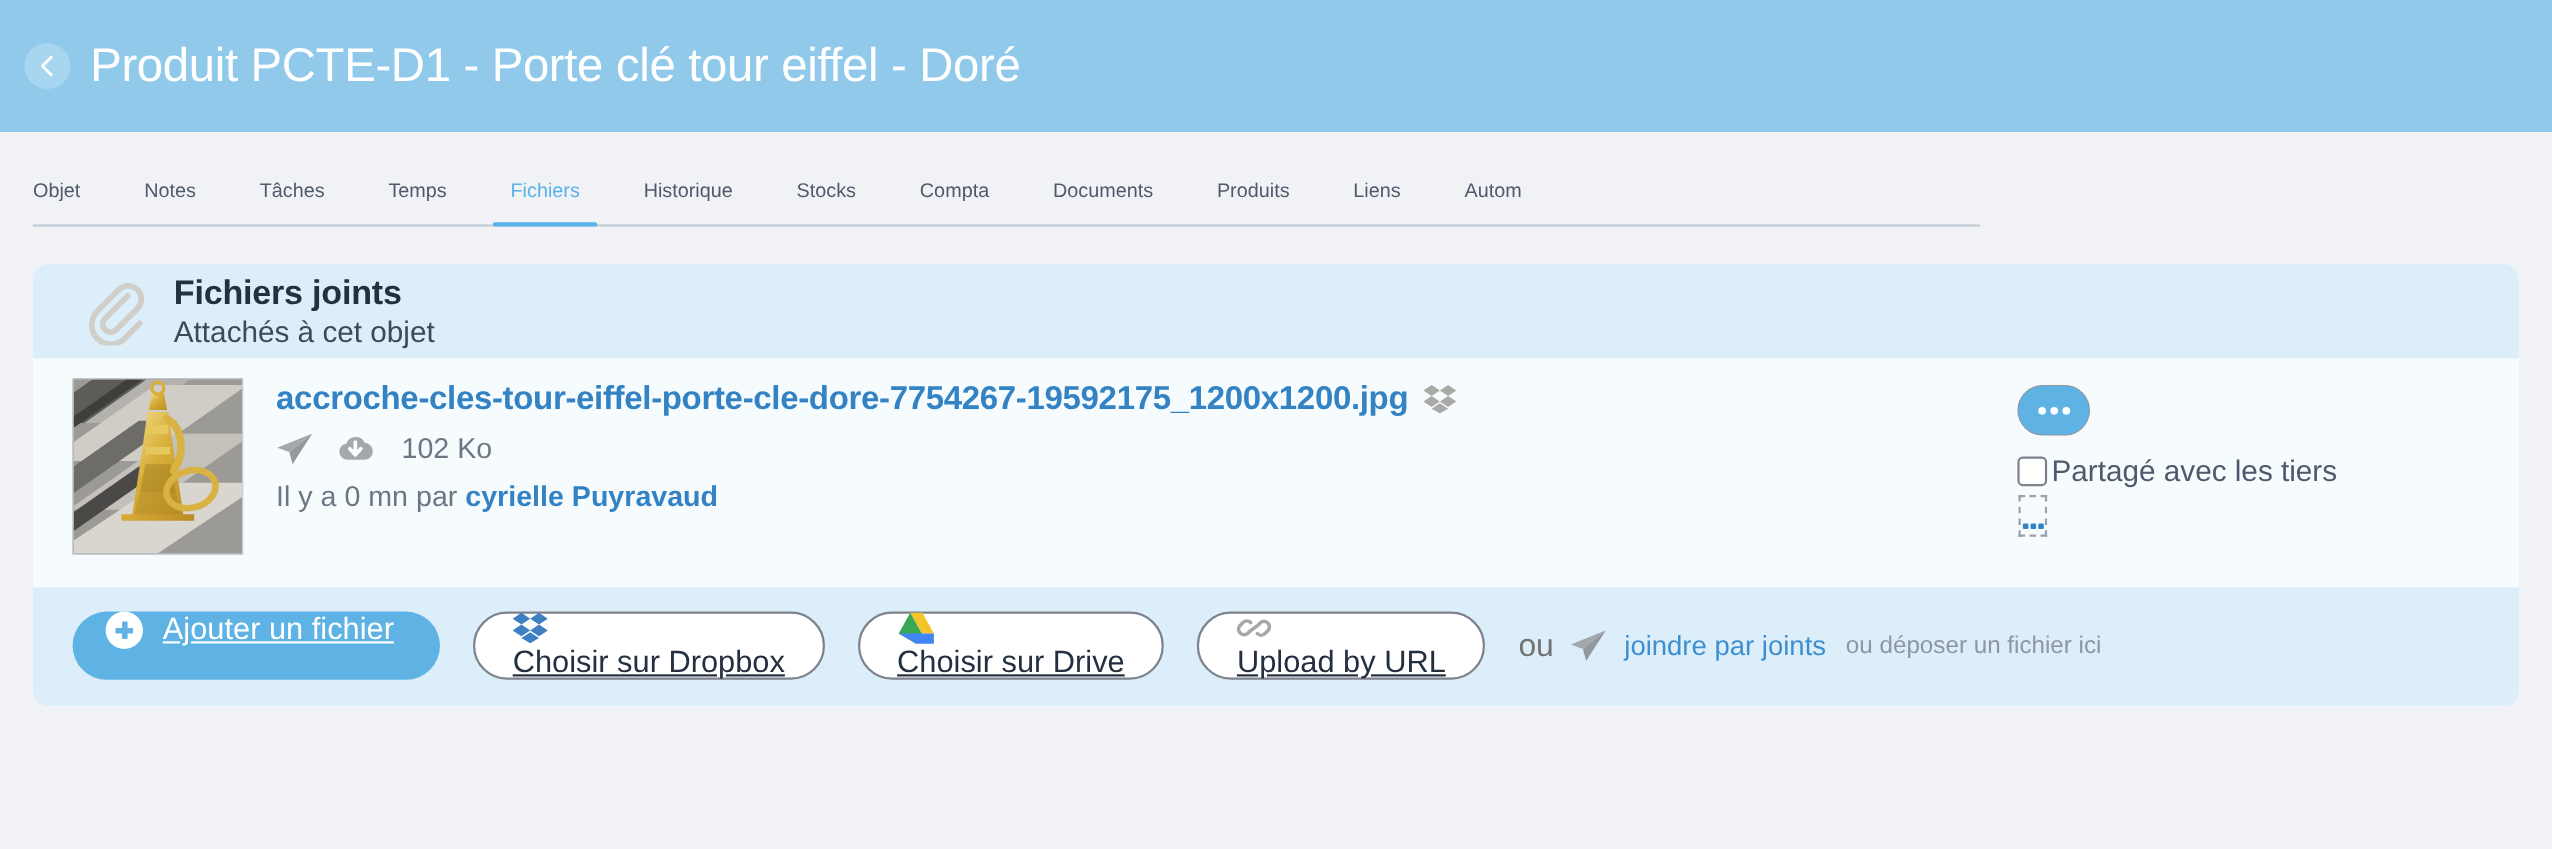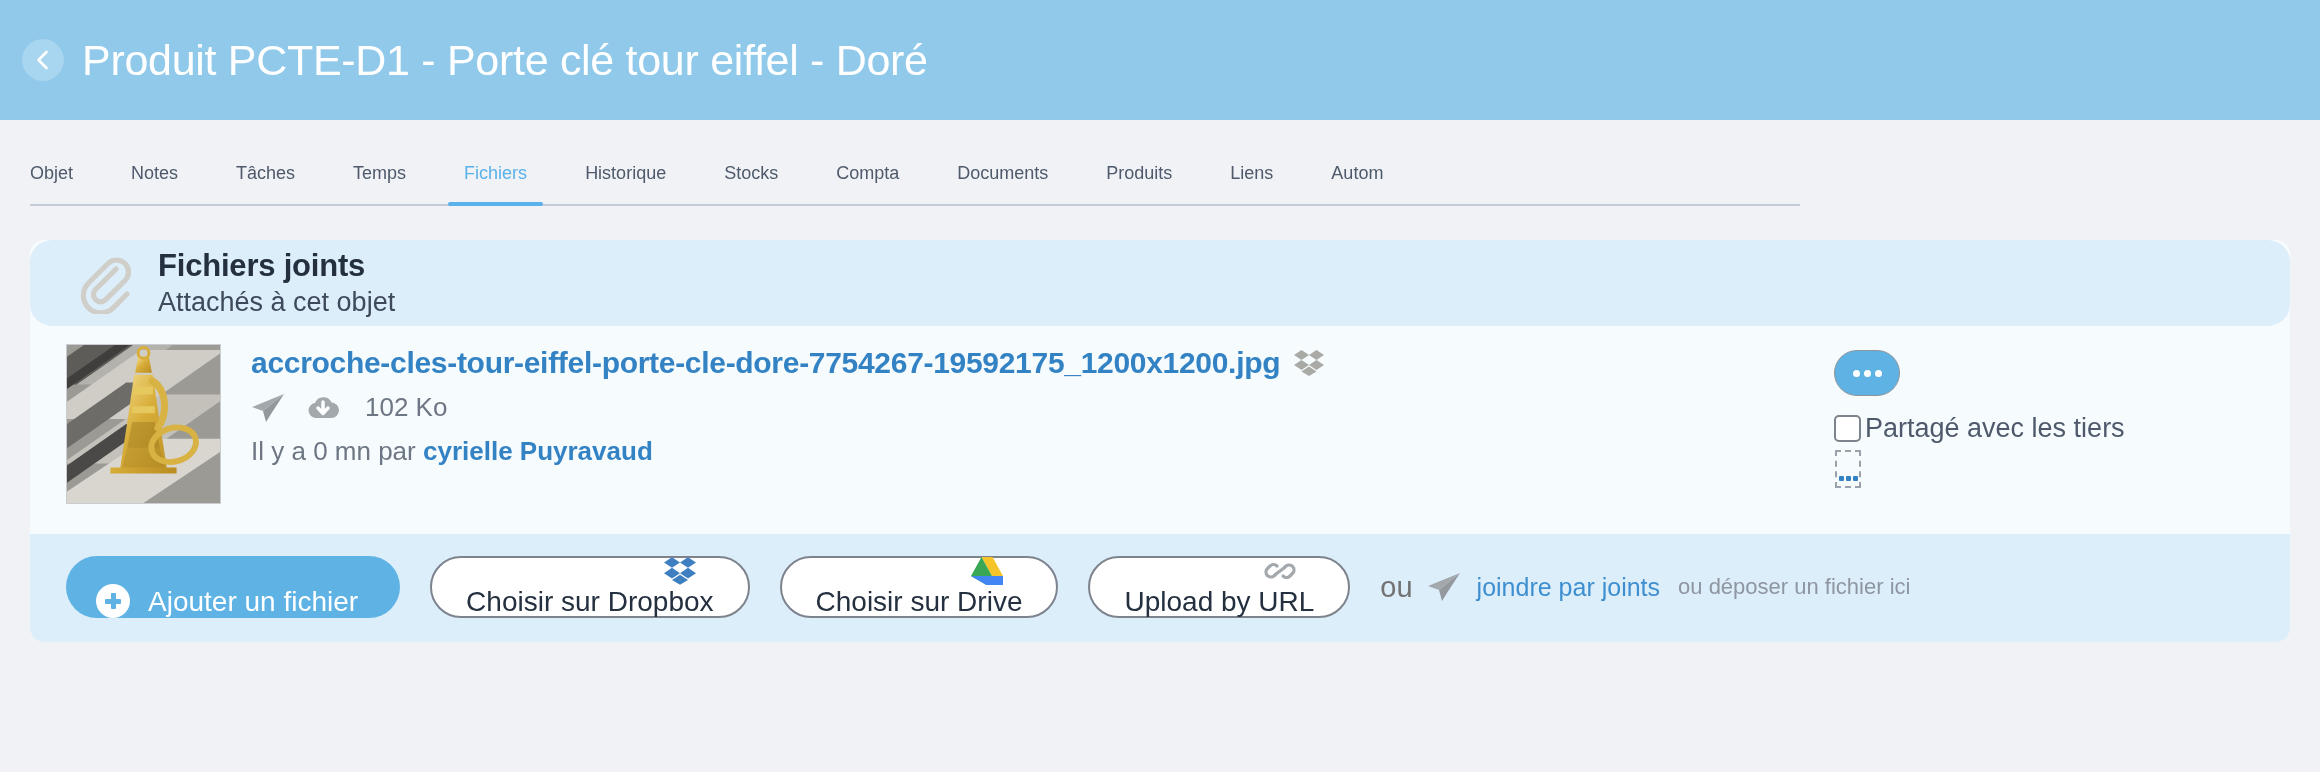--- a/index.html
+++ b/index.html
@@ -91,21 +91,20 @@
     overflow: hidden;
     background: #f6fbfe;
   }
   .card-header {
     background: #ddeefb;
     display: flex;
     align-items: center;
     padding: 18px 0 18px 36px;
     height: 86px;
     box-sizing: border-box;
-    border-radius: 22px;
   }
   .clip-icon {
     width: 74px;
     flex: 0 0 auto;
     display: flex;
     align-items: center;
     justify-content: center;
     margin-right: 18px;
   }
   .card-header-texts { line-height: 1.15; }
@@ -246,28 +245,29 @@
     background: #ddeefb;
     display: flex;
     align-items: center;
     padding: 22px 36px 24px 36px;
     box-sizing: border-box;
   }
   .btn {
     height: 62px;
     border-radius: 31px;
     display: flex;
-    align-items: flex-end;
+    align-items: flex-start;
     justify-content: center;
     font-size: 28px;
     cursor: pointer;
     box-sizing: border-box;
     white-space: nowrap;
     padding: 0 34px;
     margin-right: 30px;
+    text-decoration: underline;
   }
   .btn-primary {
     background: #5eb3e4;
     color: #ffffff;
     border: none;
     padding: 0 42px 0 30px;
   }
   .btn-outline {
     background: #ffffff;
     color: #24303f;

